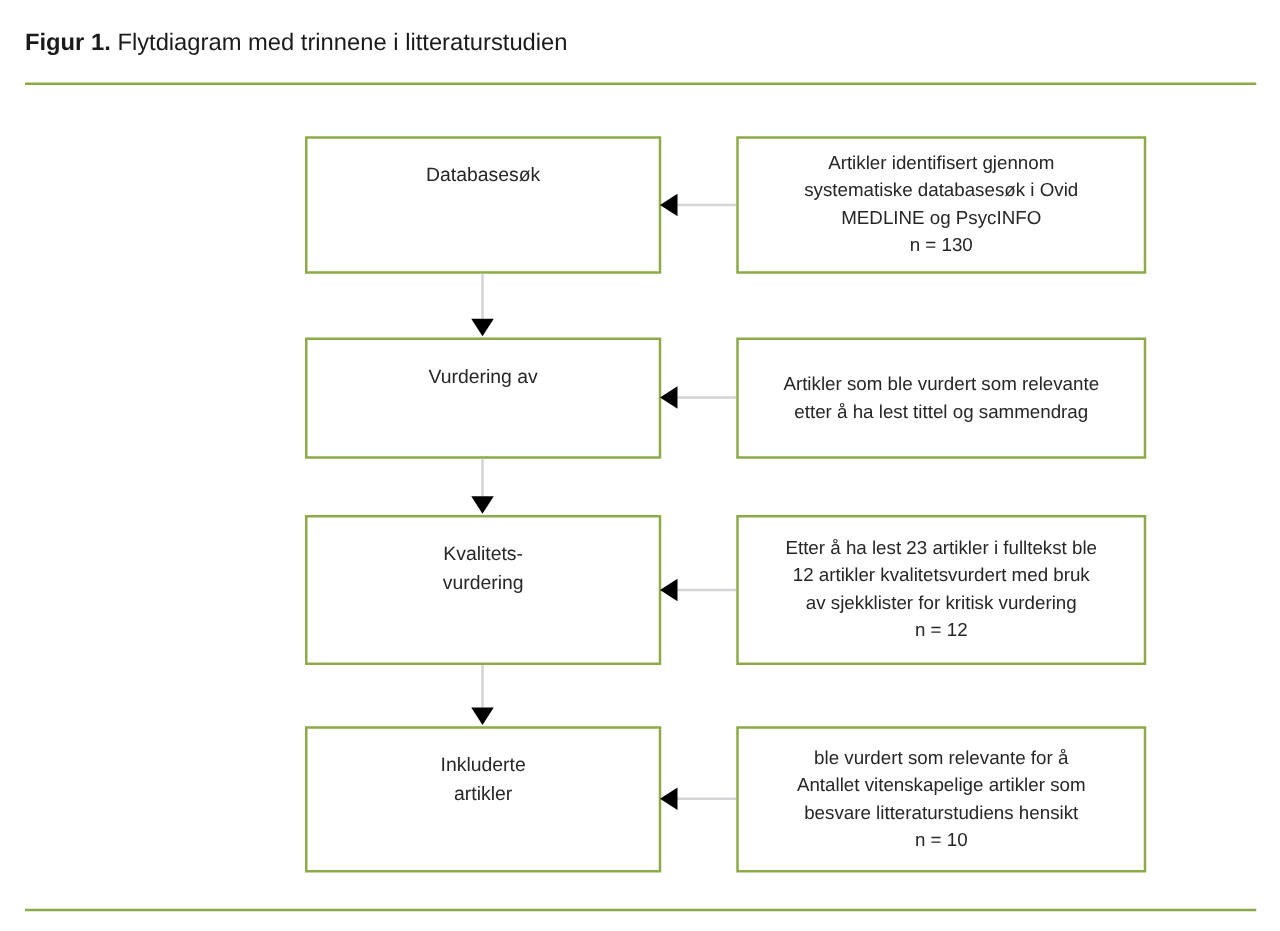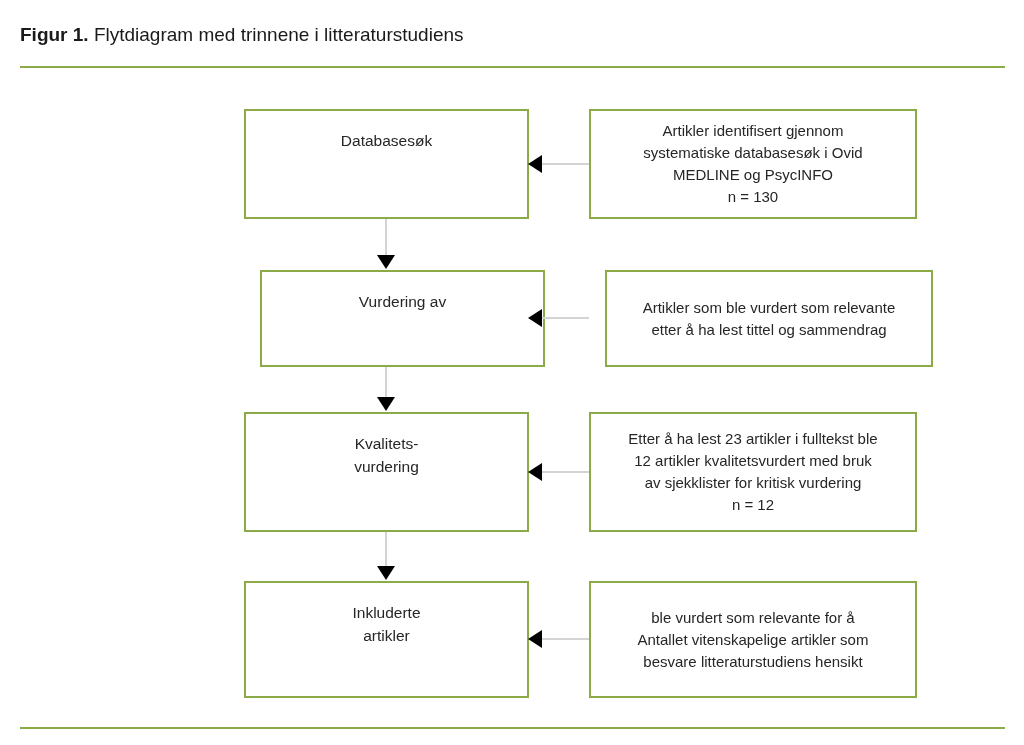--- a/index.html
+++ b/index.html
@@ -79,21 +79,21 @@
     justify-content: center;
     text-align: center;
     font-size: 15px;
     line-height: 22px;
     color: #262626;
     padding: 20px 8px;
   }
 
   
   .row1 .box { top: 106px; height: 110px; }
-  .row2 .box { top: 267px; height: 97px; margin-left: 16px;  }
+  .row2 .box { top: 267px; height: 97px;  }
   .row3 .box { top: 409px; height: 120px; }
   .row4 .box { top: 578px; height: 117px; }
 
   
   .h-arrow {
     position: absolute;
     left: 541px;
     width: 48px;
     height: 2px;
     background: #d4d4d4;
@@ -132,21 +132,21 @@
   .v1 { top: 216px; height: 36px; }
   .v2 { top: 364px; height: 30px; }
   .v3 { top: 529px; height: 34px; }
 
   .line-break { display: block; }
 </style>
 </head>
 <body>
 
 <div class="caption">
-  <span class="label">Figur 1.</span><span class="desc"> Flytdiagram med trinnene i litteraturstudiens</span>
+  <span class="label">Figur 1.</span><span class="desc"> Flytdiagram med trinnene i litteraturstudien</span>
 </div>
 
 <div class="rule rule-top"></div>
 
 <div class="flow">
 
   <div class="row1">
     <div class="box box-stage">
       <span class="line-break">Databasesøk</span>
       <span class="line-break"></span>
@@ -215,19 +215,20 @@
       <span class="line-break">artikler</span>
     </div>
     <div class="h-arrow">
       <span class="head"></span>
     </div>
     <div class="box box-desc">
       <div>
         <span class="line-break">ble vurdert som relevante for å</span>
         <span class="line-break">Antallet vitenskapelige artikler som</span>
         <span class="line-break">besvare litteraturstudiens hensikt</span>
+        <span class="line-break">n = 10</span>
       </div>
     </div>
   </div>
 
 </div>
 
 <div class="rule rule-bottom"></div>
 
 </body></html>

